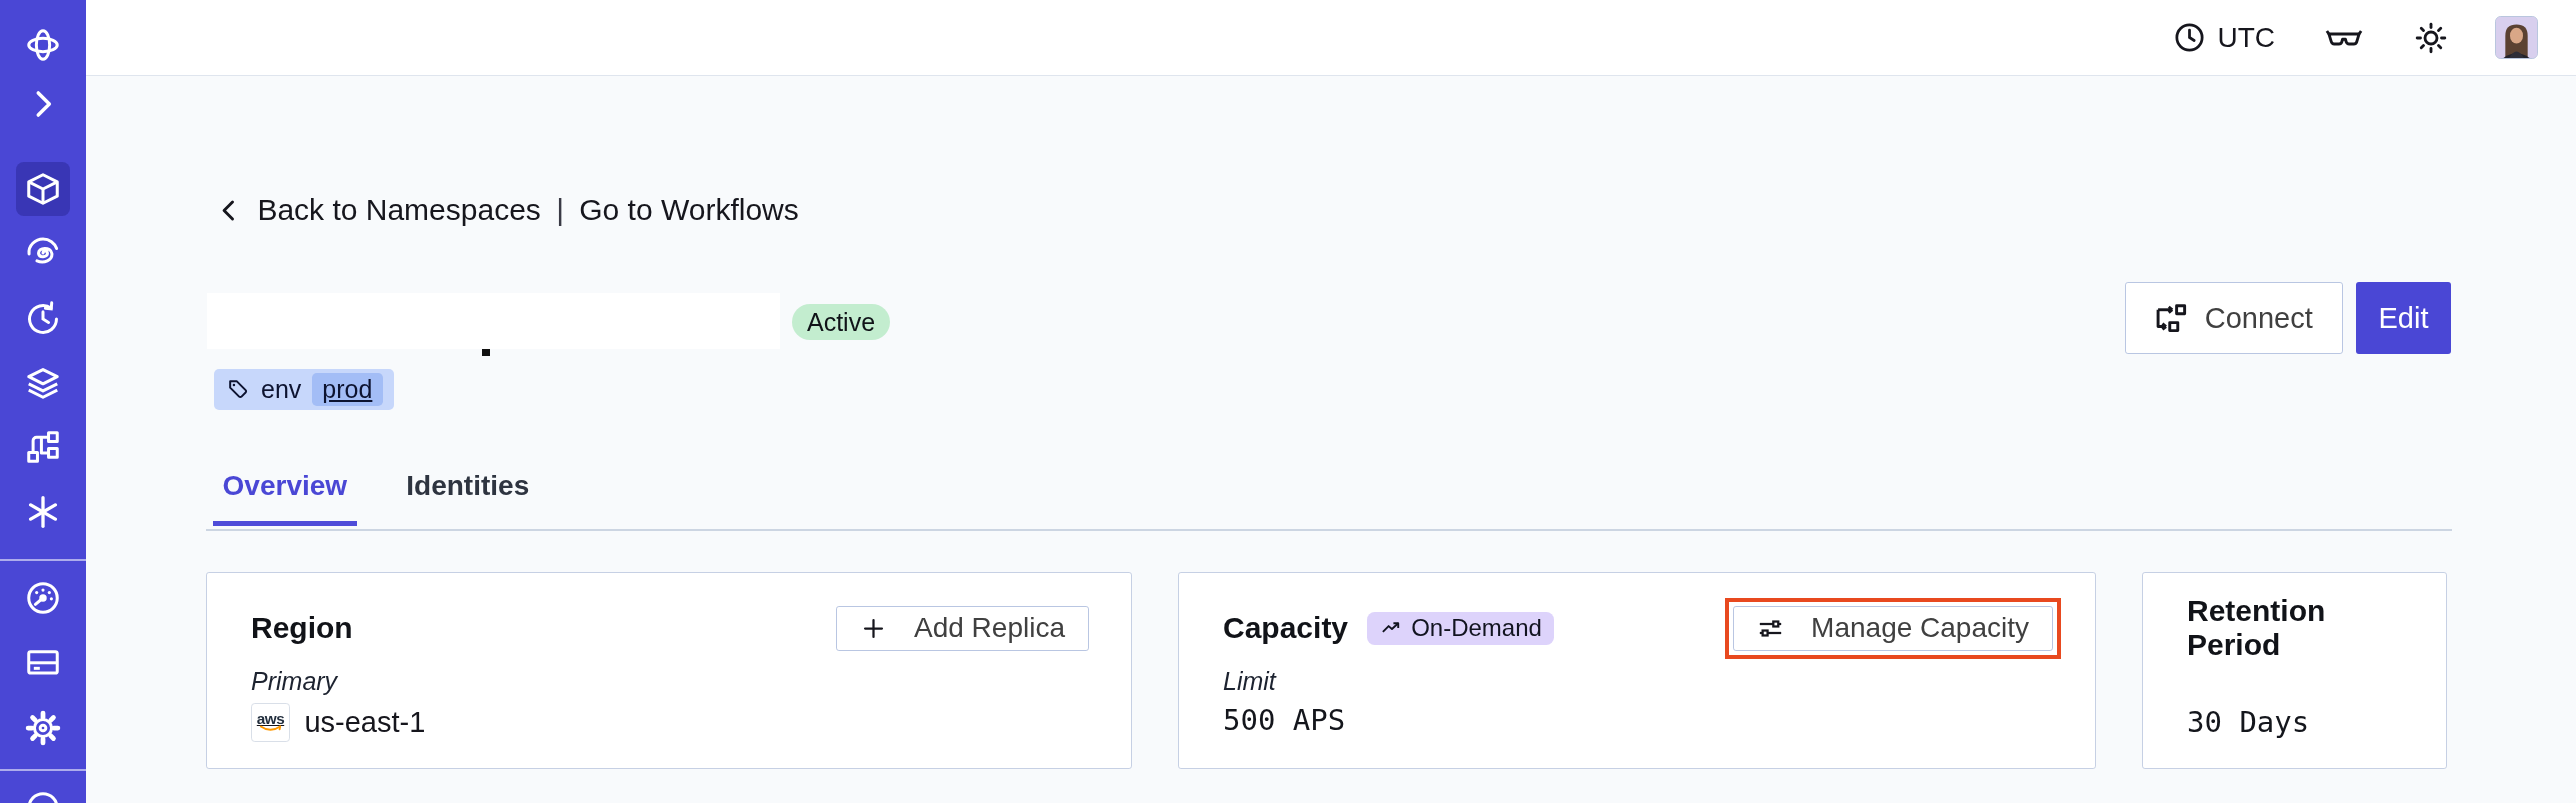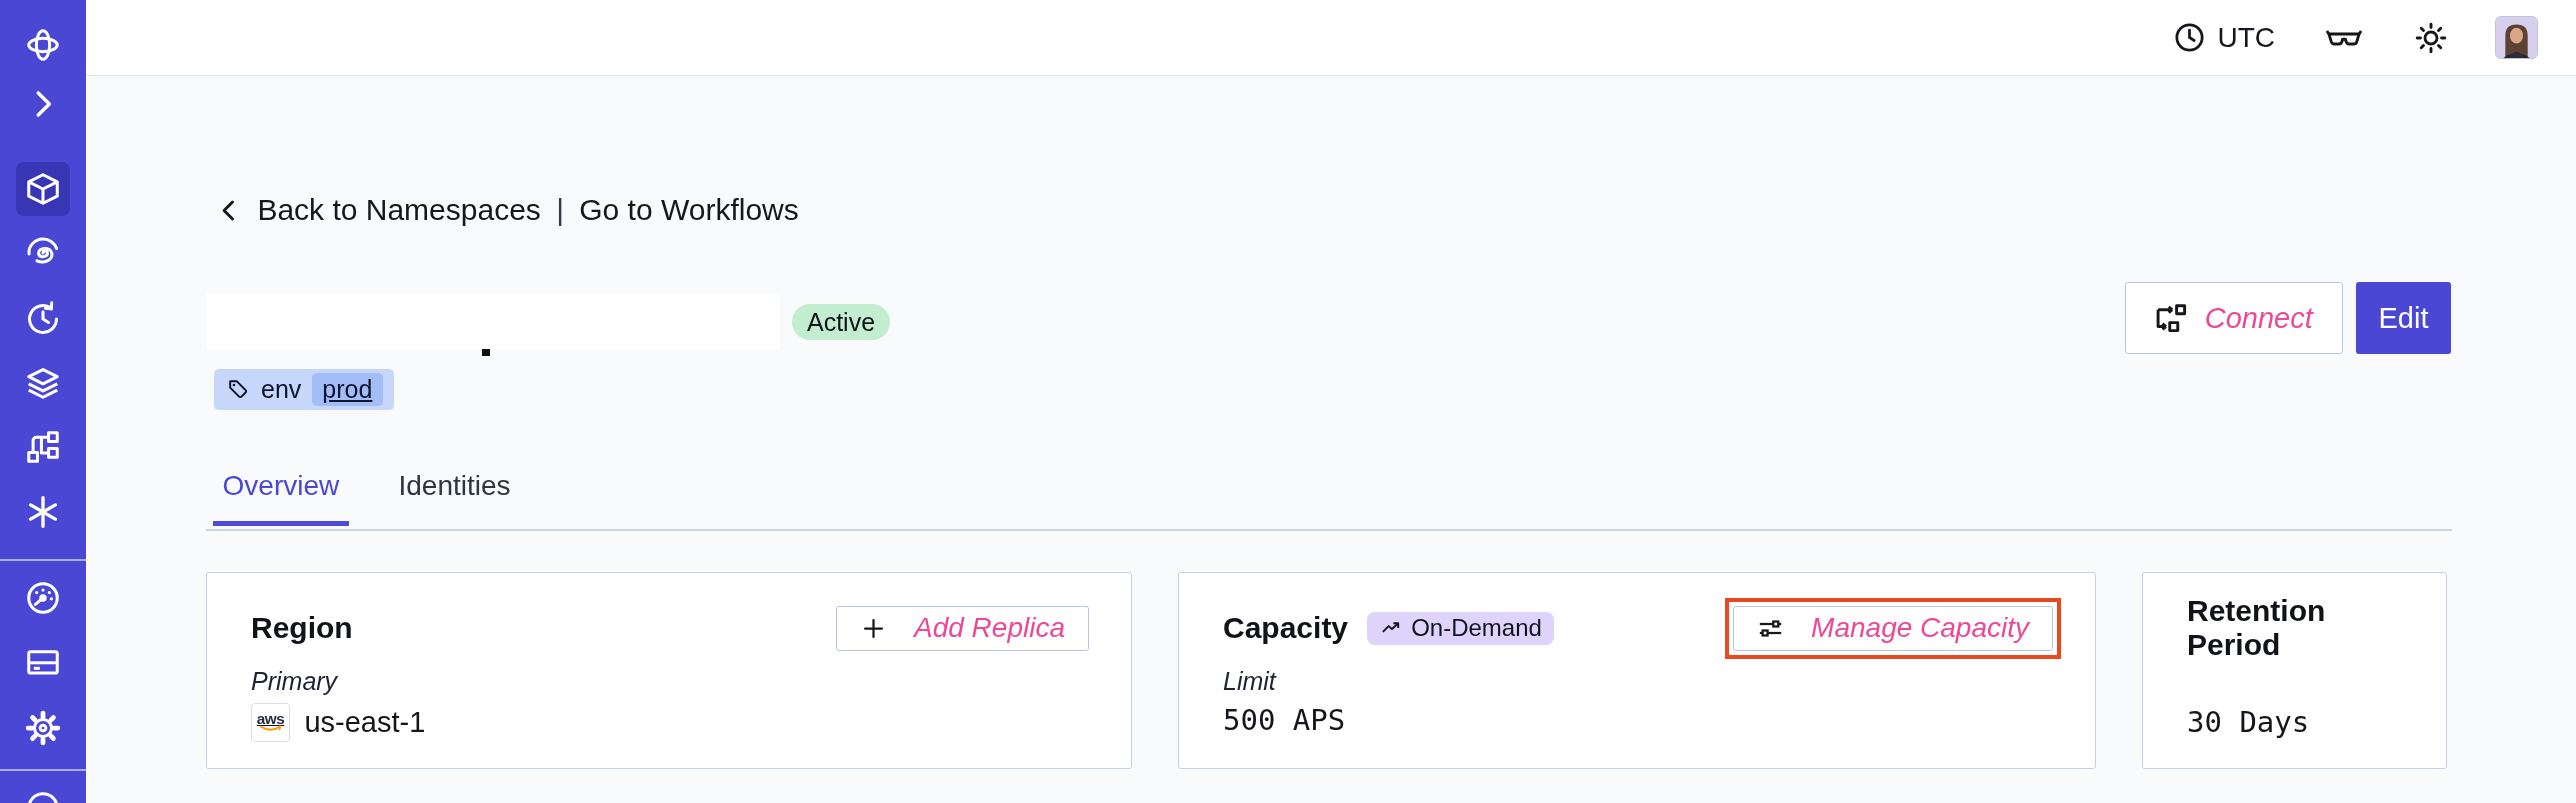--- a/index.html
+++ b/index.html
@@ -29,30 +29,30 @@
   .crumb-sep { font-weight:400; color:#3a3a45; padding:0 1.9px; }
 
   .redact-box { position:absolute; left:121px; top:207px; width:573px; height:56px; background:#ffffff; }
   .redact-dot { position:absolute; left:396px; top:263px; width:7.7px; height:6.7px; background:#111; }
 
   .status-badge { position:absolute; left:706px; top:218px; height:36px; padding:0 15px; background:#c3edcf; border-radius:18px; font-size:25px; color:#101318; display:flex; align-items:center; }
 
   .actions { position:absolute; top:196px; right:125px; display:flex; gap:13.4px; }
   .btn { display:flex; align-items:center; justify-content:center; border-radius:2.9px; font-size:29px; cursor:pointer; }
   .btn-lg { height:72px; }
-  .btn-outline { background:#ffffff; border:1.9px solid #b9c6e2; color:#ec4899;font-style:italic; }
+  .btn-outline { background:#ffffff; border:1.9px solid #b9c6e2; color:#404040; }
   .btn-connect { width:218px; gap:15.3px; }
   .btn-primary { background:#4a47d5; color:#ffffff; width:95px; border:none; }
 
   .tag-chip { position:absolute; left:128px; top:283px; height:41px; display:flex; align-items:center; gap:10.5px; background:#c7d7fb; border-radius:5px; padding:0 11.5px 0 11.5px; font-size:25px; color:#0d1330; }
   .tag-chip svg { width:25px; height:25px; }
   .tag-inner { background:#a3bdf6; border-radius:4.8px; padding:1.9px 10.5px; font-size:25px;text-decoration:underline; }
 
   .tabs { position:absolute; left:127px; top:380px; display:flex; }
-  .tab { font-size:28px; line-height:40px; padding:0 9.6px 15.3px 9.6px; margin-right:40px; color:#2e3440; font-weight:400; border-bottom:5.8px solid transparent; cursor:pointer; }
+  .tab { font-size:28px; line-height:40px; padding:0 9.6px 15.3px 9.6px; margin-right:40px; color:#2e3440; font-weight:700; border-bottom:5.8px solid transparent; cursor:pointer; }
   .tab.active { color:#4a47d5; border-bottom-color:#4f4cd9; }
   .tabs-rule { position:absolute; left:120px; top:443px; width:2246px; height:1.9px; background:#ccd5e2; }
 
   .cards { position:absolute; left:120px; top:486px; display:flex; gap:46px; }
   .card { background:#ffffff; border:1.9px solid #c6d0e4; border-radius:2.9px; height:197px; padding:32px 42px 0 44px; }
   .card-region { width:926px; }
   .card-capacity { width:918px; }
   .card-retention { width:305px; }
   .card-head { display:flex; align-items:center; justify-content:space-between; height:46px; }
   .card-title-wrap { display:flex; align-items:center; gap:19px; }

